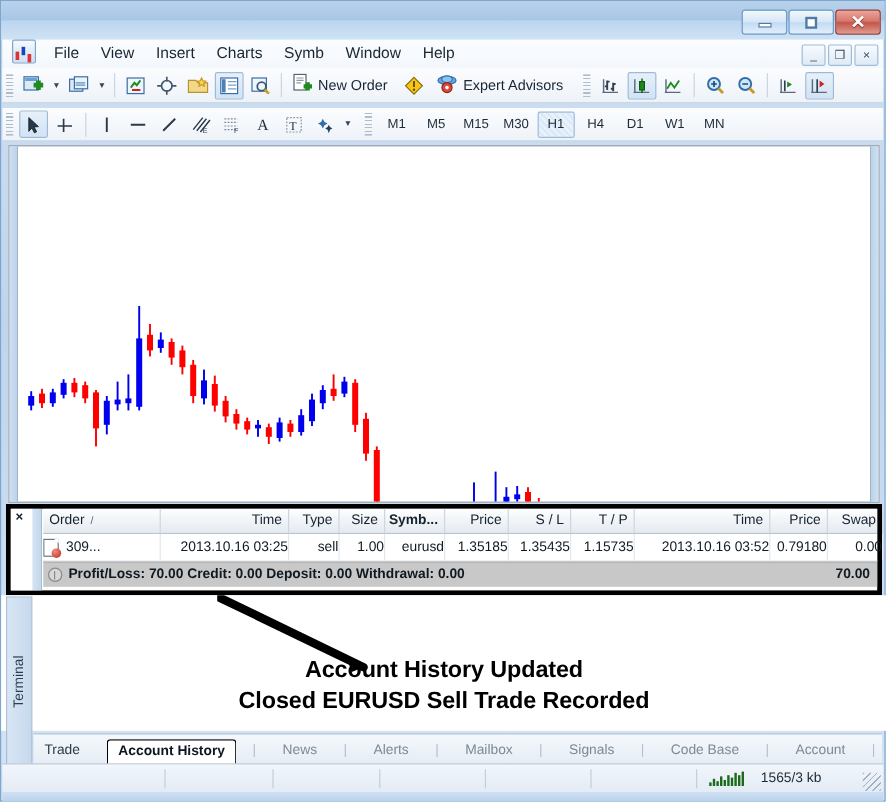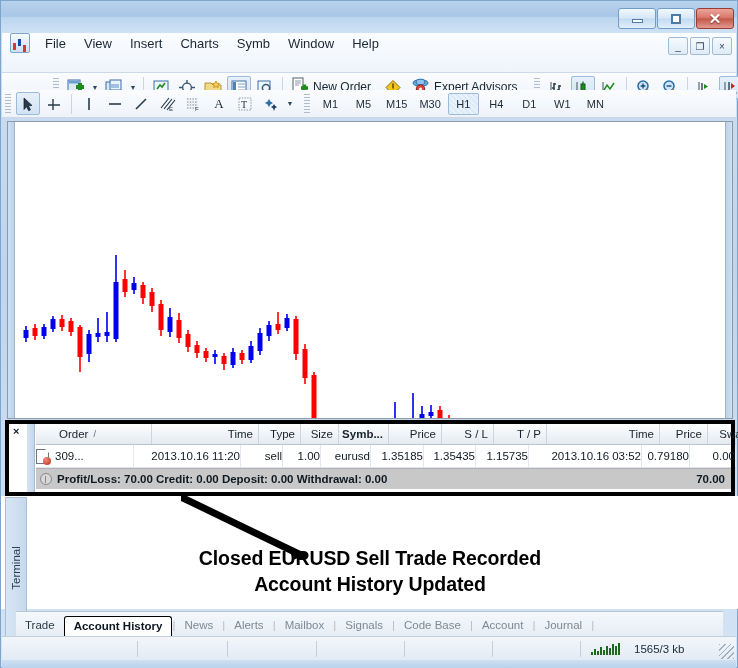--- a/index.html
+++ b/index.html
@@ -82,21 +82,21 @@
   }
 
   
   .toolbar {
     position: absolute; left: 1px;
     width: 734px;
     background: linear-gradient(180deg,#fbfcfe 0%,#eef3f9 100%);
     border-bottom: 1px solid #ccd8e4;
     display: flex; align-items: center;
   }
-  #toolbar-main { top: 72px; height: 29px; padding-left: 48px; }
+  #toolbar-main { top: 56px; height: 29px; }
   #toolbar-draw { top: 89px; height: 28px; }
 
   .grip {
     width: 6px; height: 19px; margin: 0 4px 0 3px;
     background-image: repeating-linear-gradient(180deg,#aebccb 0 1px,transparent 1px 3px);
     flex: 0 0 auto;
   }
   .tb-btn {
     width: 24px; height: 23px; margin: 0 1px;
     display: flex; align-items: center; justify-content: center;
@@ -247,25 +247,25 @@
     border: 1px solid #a8bed4;
   }
   #term-vtab span {
     position: absolute; left: 50%; top: 50%;
     transform: translate(-50%,-50%) rotate(-90deg);
     font-size: 11.5px; color: #2a3e52; white-space: nowrap;
   }
 
   
   #tab-bar {
-    position: absolute; left: 15px; top: 610px;
+    position: absolute; left: 27px; top: 610px;
     width: 707px; height: 25px;
     background: linear-gradient(180deg,#f4f8fc,#e6edf5);
     border-top: 1px solid #b9c7d5;
-    display: flex; align-items: flex-end;
+    display: flex; align-items: flex-end; gap: 13px;
   }
   .tab {
     font-size: 11.5px; color: #7d8a96;
     padding: 4px 9px 5px 9px; cursor: pointer; white-space: nowrap;
   }
   .tab.plain { color: #2a3a49; }
   .tab.active {
     color: #0c1620; font-weight: bold;
     background: #fff;
     border: 1px solid #000; border-bottom: none;
@@ -765,21 +765,21 @@
   </div>
 
   <div id="terminal-panel">
     <div id="term-close-col">
       <div id="term-close-x">×</div>
     </div>
     <div id="term-side-scroll"></div>
 
     <div id="term-table">
       <div class="t-row" id="t-head">
-          <div class="cell l" style="width: 98px; flex: 0 0 98px; margin-left: 18px;">
+          <div class="cell l" style="width: 98px; flex: 0 0 98px;">
             <span>Order</span>
             <span class="sort-arrow">/</span>
           </div>
           <div class="cell r" style="width: 107px; flex: 0 0 107px;">
             <span>Time</span>
           </div>
           <div class="cell r" style="width: 42px; flex: 0 0 42px;">
             <span>Type</span>
           </div>
           <div class="cell r" style="width: 38px; flex: 0 0 38px;">
@@ -806,21 +806,21 @@
           <div class="cell r" style="width: 46px; flex: 0 0 46px;">
             <span>Swap</span>
           </div>
           <div class="cell r" style="width: 48px; flex: 0 0 48px;"></div>
         </div>
       <div class="t-row" id="t-data">
           <div class="cell l" style="width: 98px; flex: 0 0 98px;">
             <span id="row-doc-icon"></span>
             <span style="margin-left: 6px;">309...</span>
           </div>
-          <div class="cell r" style="width: 107px; flex: 0 0 107px;">2013.10.16 11:20</div>
+          <div class="cell r" style="width: 107px; flex: 0 0 107px;">2013.10.16 03:25</div>
           <div class="cell r" style="width: 42px; flex: 0 0 42px;">sell</div>
           <div class="cell r" style="width: 38px; flex: 0 0 38px;">1.00</div>
           <div class="cell r" style="width: 50px; flex: 0 0 50px;">eurusd</div>
           <div class="cell r" style="width: 53px; flex: 0 0 53px;">1.35185</div>
           <div class="cell r" style="width: 52px; flex: 0 0 52px;">1.35435</div>
           <div class="cell r" style="width: 53px; flex: 0 0 53px;">1.15735</div>
           <div class="cell r" style="width: 113px; flex: 0 0 113px;">2013.10.16 03:52</div>
           <div class="cell r" style="width: 48px; flex: 0 0 48px;">0.79180</div>
           <div class="cell r" style="width: 46px; flex: 0 0 46px;">0.00</div>
           <div class="cell r" style="width: 48px; flex: 0 0 48px;">70.00</div>
@@ -832,22 +832,22 @@
       </div>
     </div>
   </div>
 
   <div id="annotation">
     <svg id="ann-arrow" viewBox="0 0 260 90">
       <path d="M2 2 L122 60" stroke="#000" stroke-width="7" stroke-linecap="round"></path>
       <path d="M122 60 L108 52 L112 64 Z" fill="#000"></path>
     </svg>
     <div id="ann-text">
+      <div id="ann-line1">Account History Updated</div>
       <div id="ann-line2">Closed EURUSD Sell Trade Recorded</div>
-      <div id="ann-line1">Account History Updated</div>
     </div>
   </div>
 
   <div id="term-vtab">
     <span>Terminal</span>
   </div>
 
   <div id="tab-bar">
       <div class="tab plain">Trade</div>
       <div class="tab active">Account History</div>

